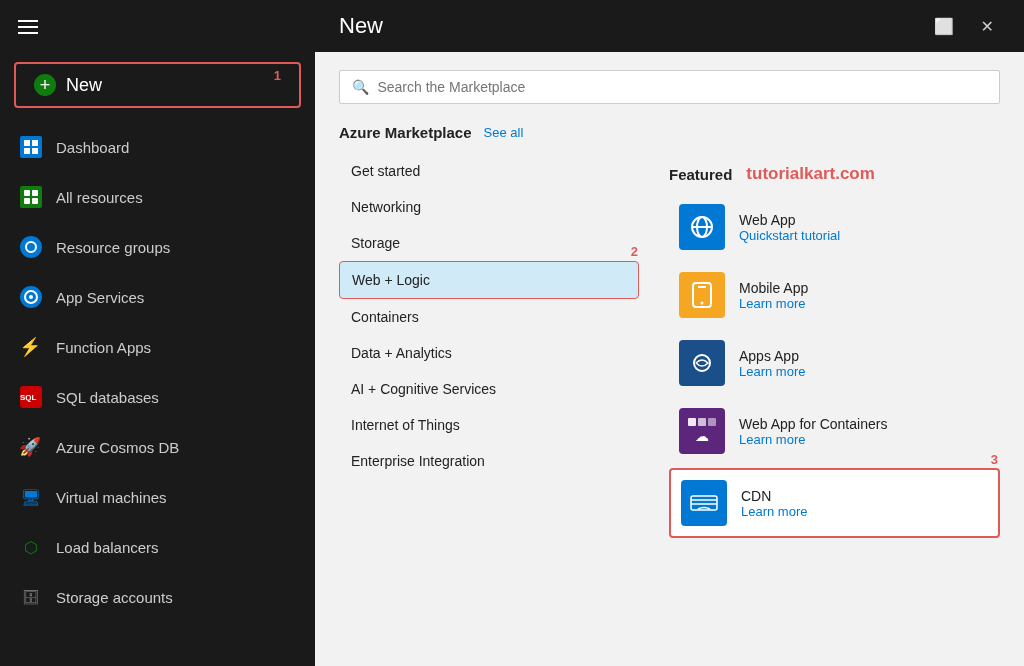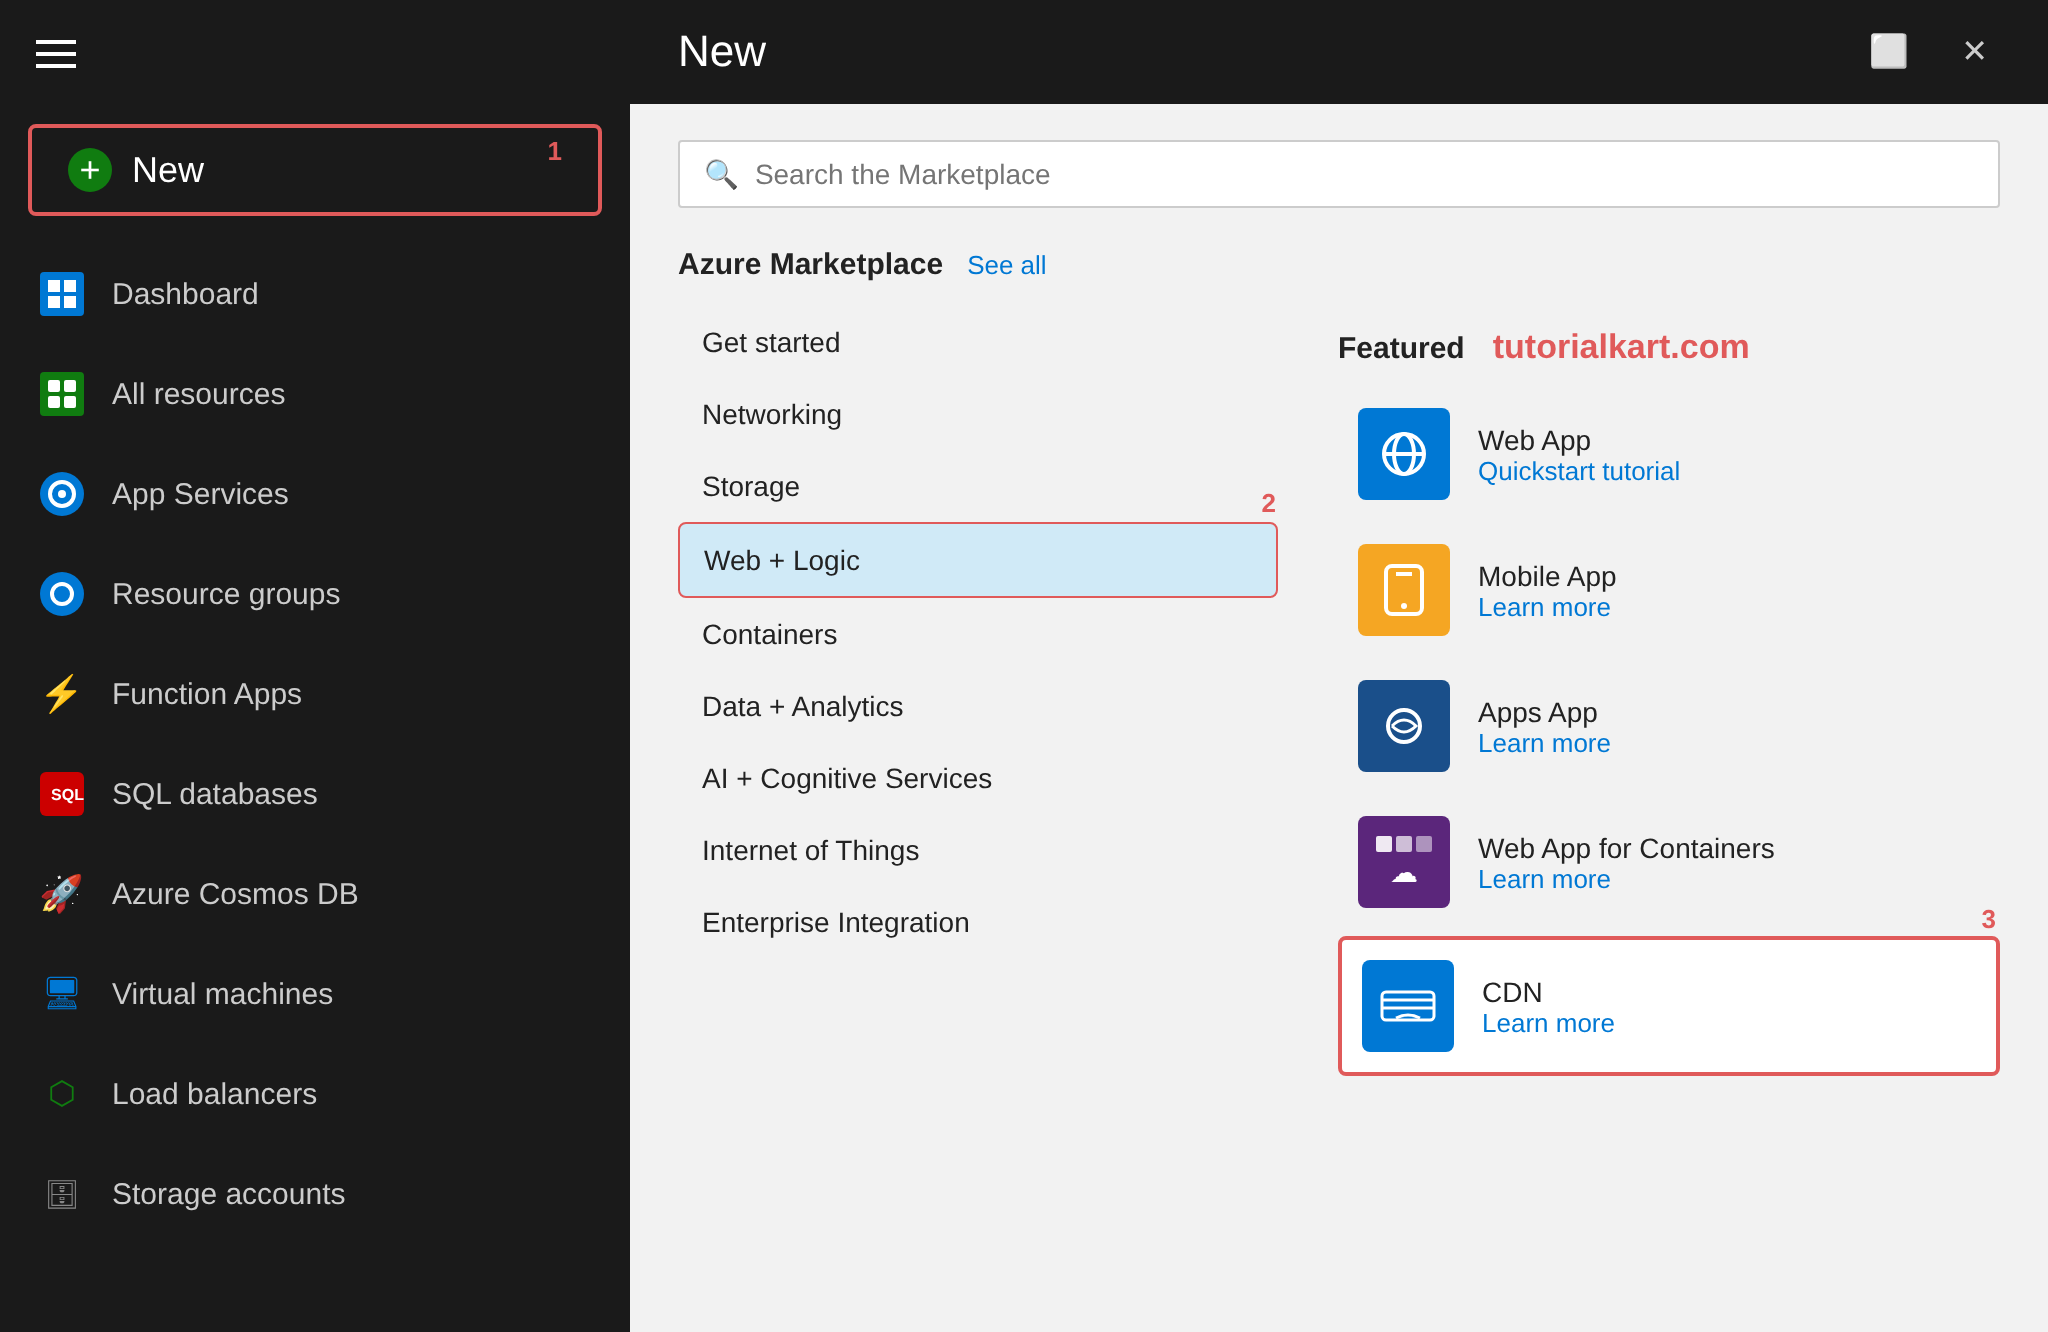--- a/index.html
+++ b/index.html
@@ -349,44 +349,44 @@
           <rect x="8" y="0" width="6" height="6" rx="1"></rect>
           <rect x="0" y="8" width="6" height="6" rx="1"></rect>
           <rect x="8" y="8" width="6" height="6" rx="1"></rect>
         </svg>
     </div>
     <span>All resources</span>
   </div>
 
   <div class="sidebar-item">
     <div class="sidebar-icon" style="background:#0078d4;border-radius:50%;display:flex;align-items:center;justify-content:center;">
+      <svg width="12" height="12" viewBox="0 0 12 12" fill="white">
+          <circle cx="6" cy="6" r="5" fill="none" stroke="white" stroke-width="2"></circle>
+        </svg>
+    </div>
+    <span>Resource groups</span>
+  </div>
+
+  <div class="sidebar-item">
+    <div class="sidebar-icon" style="background:#0078d4;border-radius:50%;display:flex;align-items:center;justify-content:center;">
       <svg width="14" height="14" viewBox="0 0 14 14" fill="white">
           <circle cx="7" cy="7" r="6" fill="none" stroke="white" stroke-width="2"></circle>
           <circle cx="7" cy="7" r="2" fill="white"></circle>
         </svg>
     </div>
     <span>App Services</span>
   </div>
 
   <div class="sidebar-item">
-    <div class="sidebar-icon" style="background:#0078d4;border-radius:50%;display:flex;align-items:center;justify-content:center;">
-      <svg width="12" height="12" viewBox="0 0 12 12" fill="white">
-          <circle cx="6" cy="6" r="5" fill="none" stroke="white" stroke-width="2"></circle>
-        </svg>
-    </div>
-    <span>Resource groups</span>
-  </div>
-
-  <div class="sidebar-item">
     <div class="sidebar-icon" style="color:#f5a623;font-size:18px;display:flex;align-items:center;justify-content:center;">⚡</div>
     <span>Function Apps</span>
   </div>
 
   <div class="sidebar-item">
-    <div class="sidebar-icon icon-sql" style="background:#c00;border-radius:3px;display:flex;align-items:center;justify-content:flex-end;">
+    <div class="sidebar-icon icon-sql" style="background:#c00;border-radius:3px;display:flex;align-items:center;justify-content:flex-start;">
       <span style="color:white;font-size:8px;font-weight:bold;">SQL</span>
     </div>
     <span>SQL databases</span>
   </div>
 
   <div class="sidebar-item">
     <div class="sidebar-icon" style="color:#1abc9c;font-size:18px;">🚀</div>
     <span>Azure Cosmos DB</span>
   </div>
 

